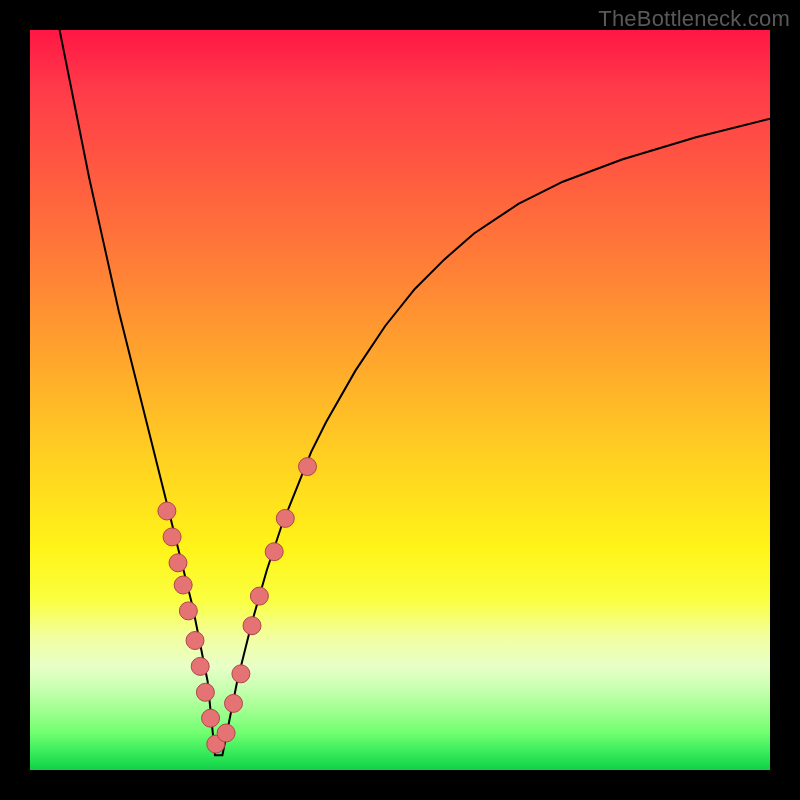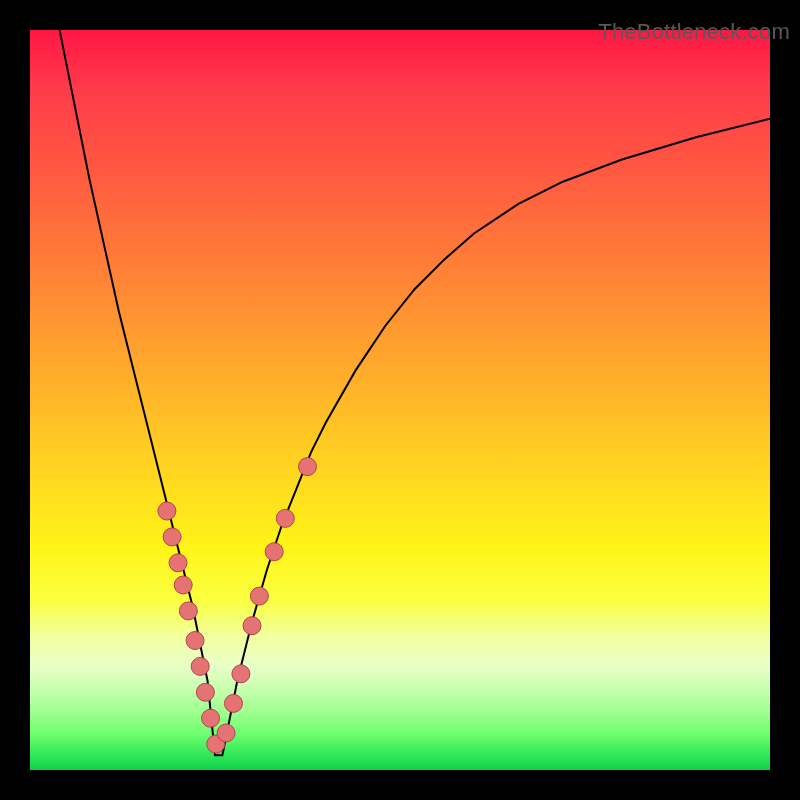--- a/index.html
+++ b/index.html
@@ -46,21 +46,21 @@
       #e8ffc8 86%,
       #c8ffb0 89%,
       #a0ff90 92%,
       #70ff70 95%,
       #30e858 98%,
       #10d048 100%
     );
   }
   .watermark {
     position: absolute;
-    top: 19px;
+    top: 6px;
     right: 10px;
     color: #595959;
     font-size: 22px;
     font-weight: 500;
     letter-spacing: 0.2px;
     z-index: 5;
     text-align: center;
   }
   svg.curve {
     position: absolute;

